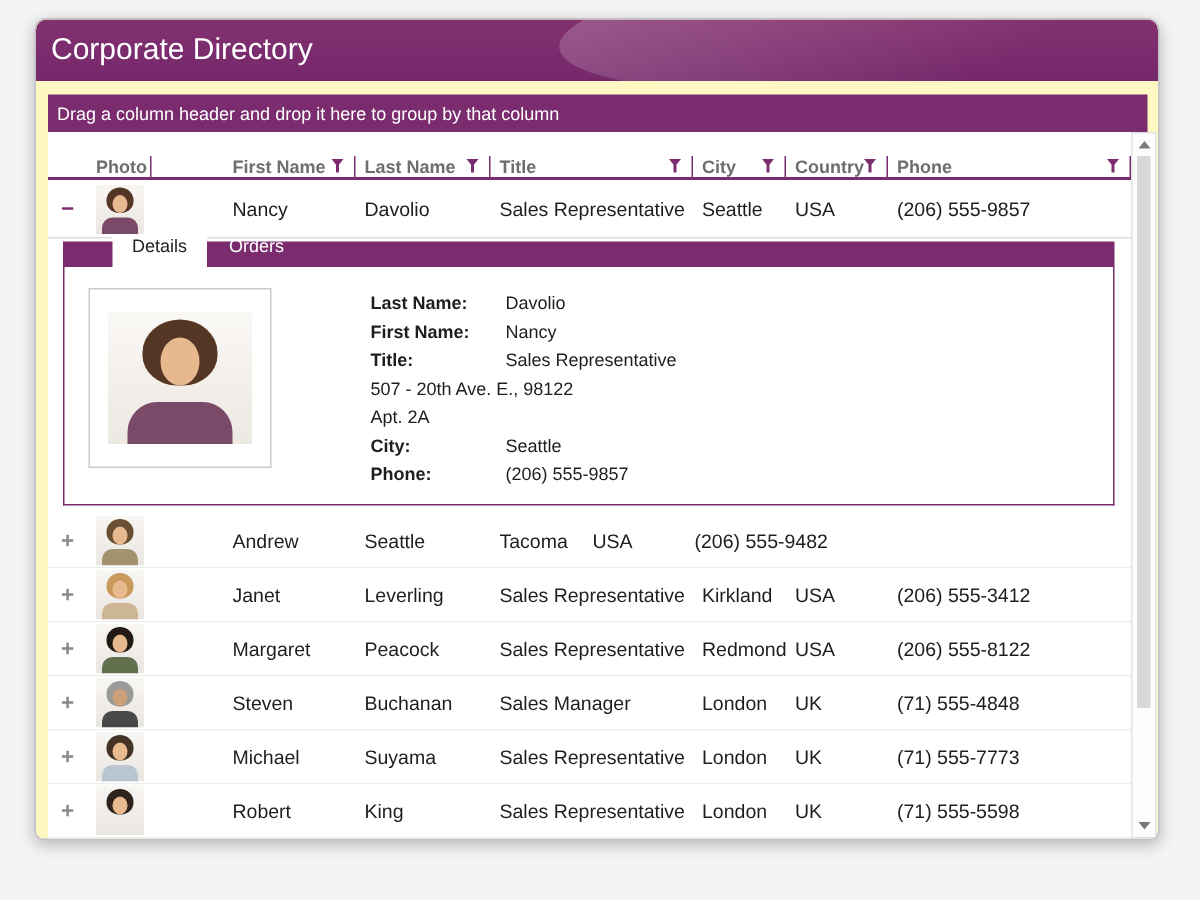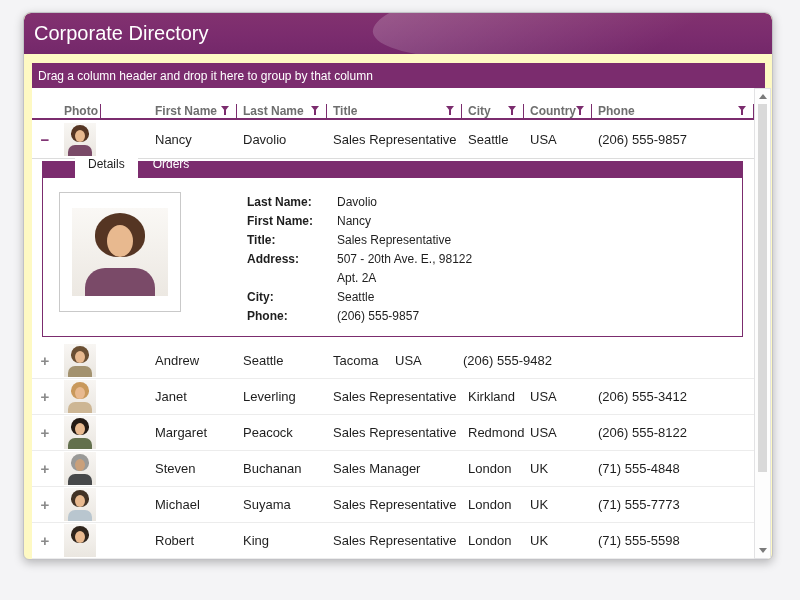--- a/index.html
+++ b/index.html
@@ -192,21 +192,20 @@
                 </div>
                 <div class="field-row">
                   <div class="field-label">First Name:</div>
                   <div class="field-value">Nancy</div>
                 </div>
                 <div class="field-row">
                   <div class="field-label">Title:</div>
                   <div class="field-value">Sales Representative</div>
                 </div>
                 <div class="field-row">
-                  <div class="field-label">Address:</div>
                   <div class="field-value">507 - 20th Ave. E., 98122
 Apt. 2A</div>
                 </div>
                 <div class="field-row">
                   <div class="field-label">City:</div>
                   <div class="field-value">Seattle</div>
                 </div>
                 <div class="field-row">
                   <div class="field-label">Phone:</div>
                   <div class="field-value">(206) 555-9857</div>

